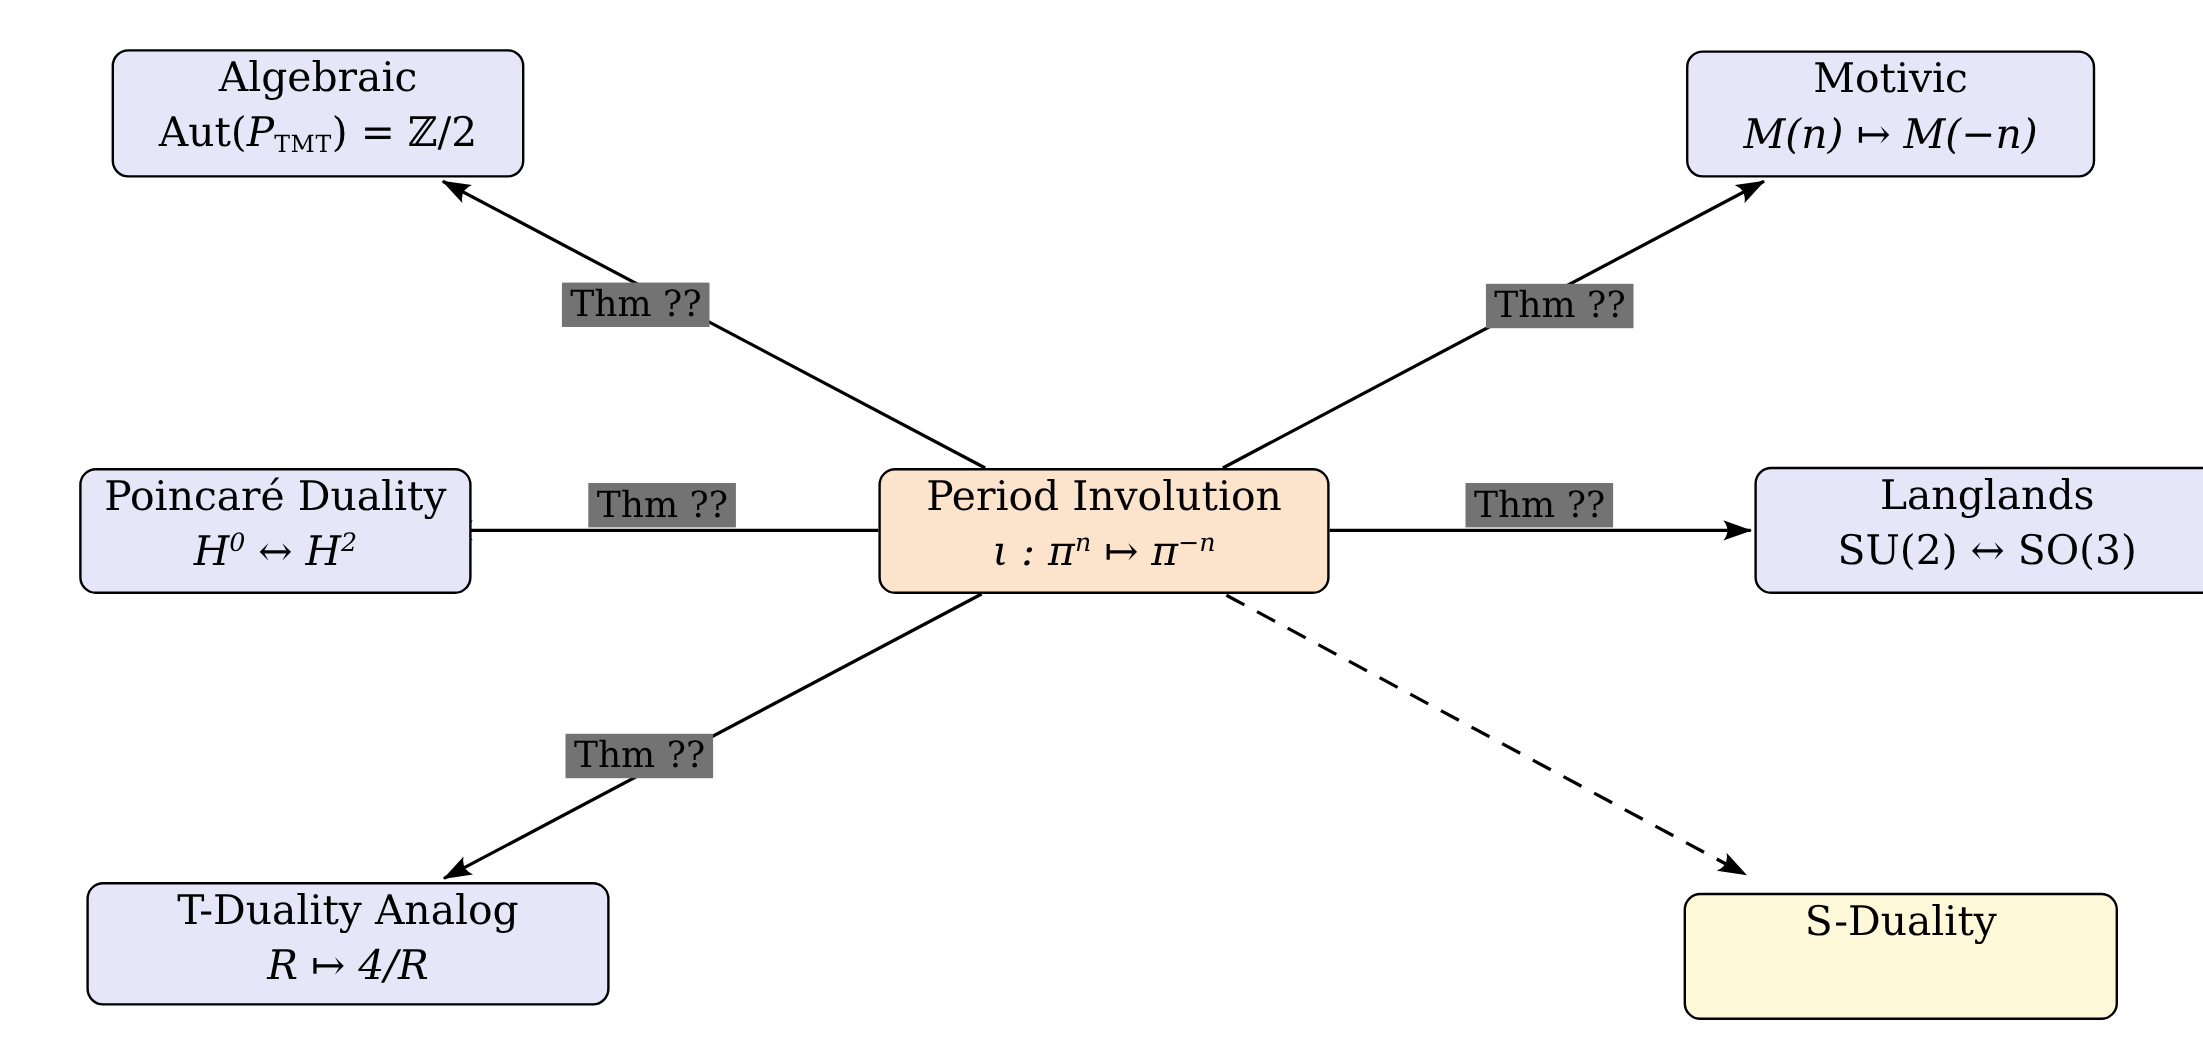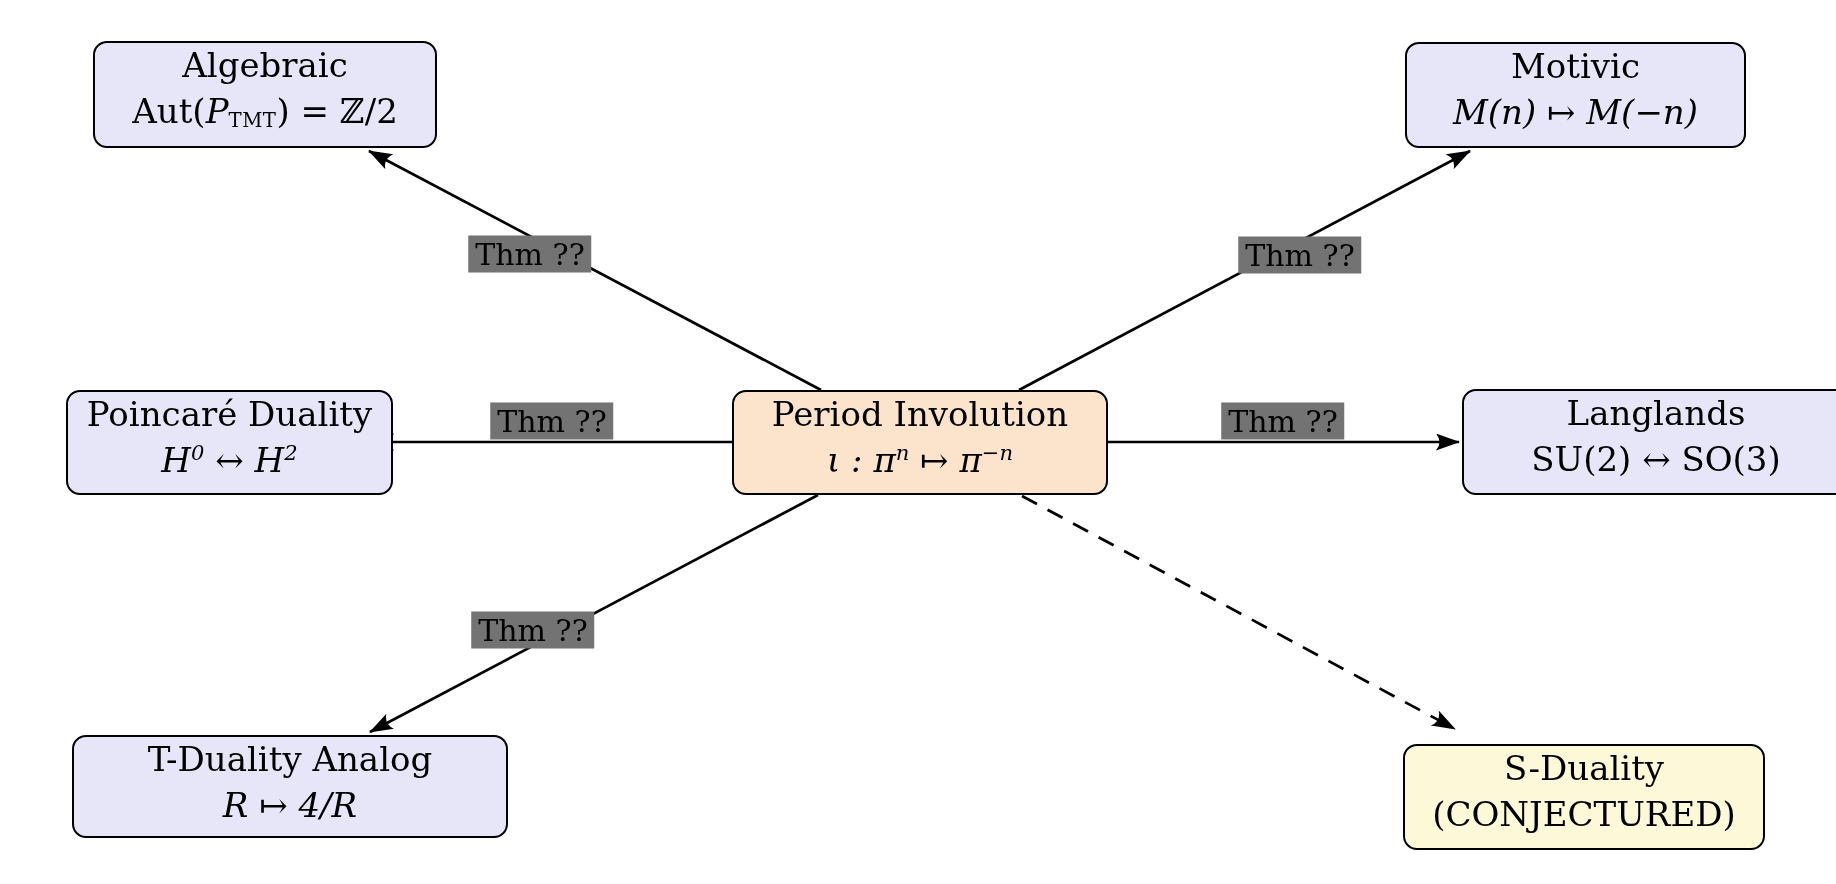--- a/index.html
+++ b/index.html
@@ -136,16 +136,15 @@
     <div>SU(2) ↔ SO(3)</div>
   </div>
 
   <div class="node blue" id="node-tduality">
     <div>T-Duality Analog</div>
     <div class="it">R ↦ 4/R</div>
   </div>
 
   <div class="node yellow" id="node-sduality">
     <div>S-Duality</div>
-    <div>(CONJECTURED)</div>
   </div>
 
 </div>
 
 </body></html>

